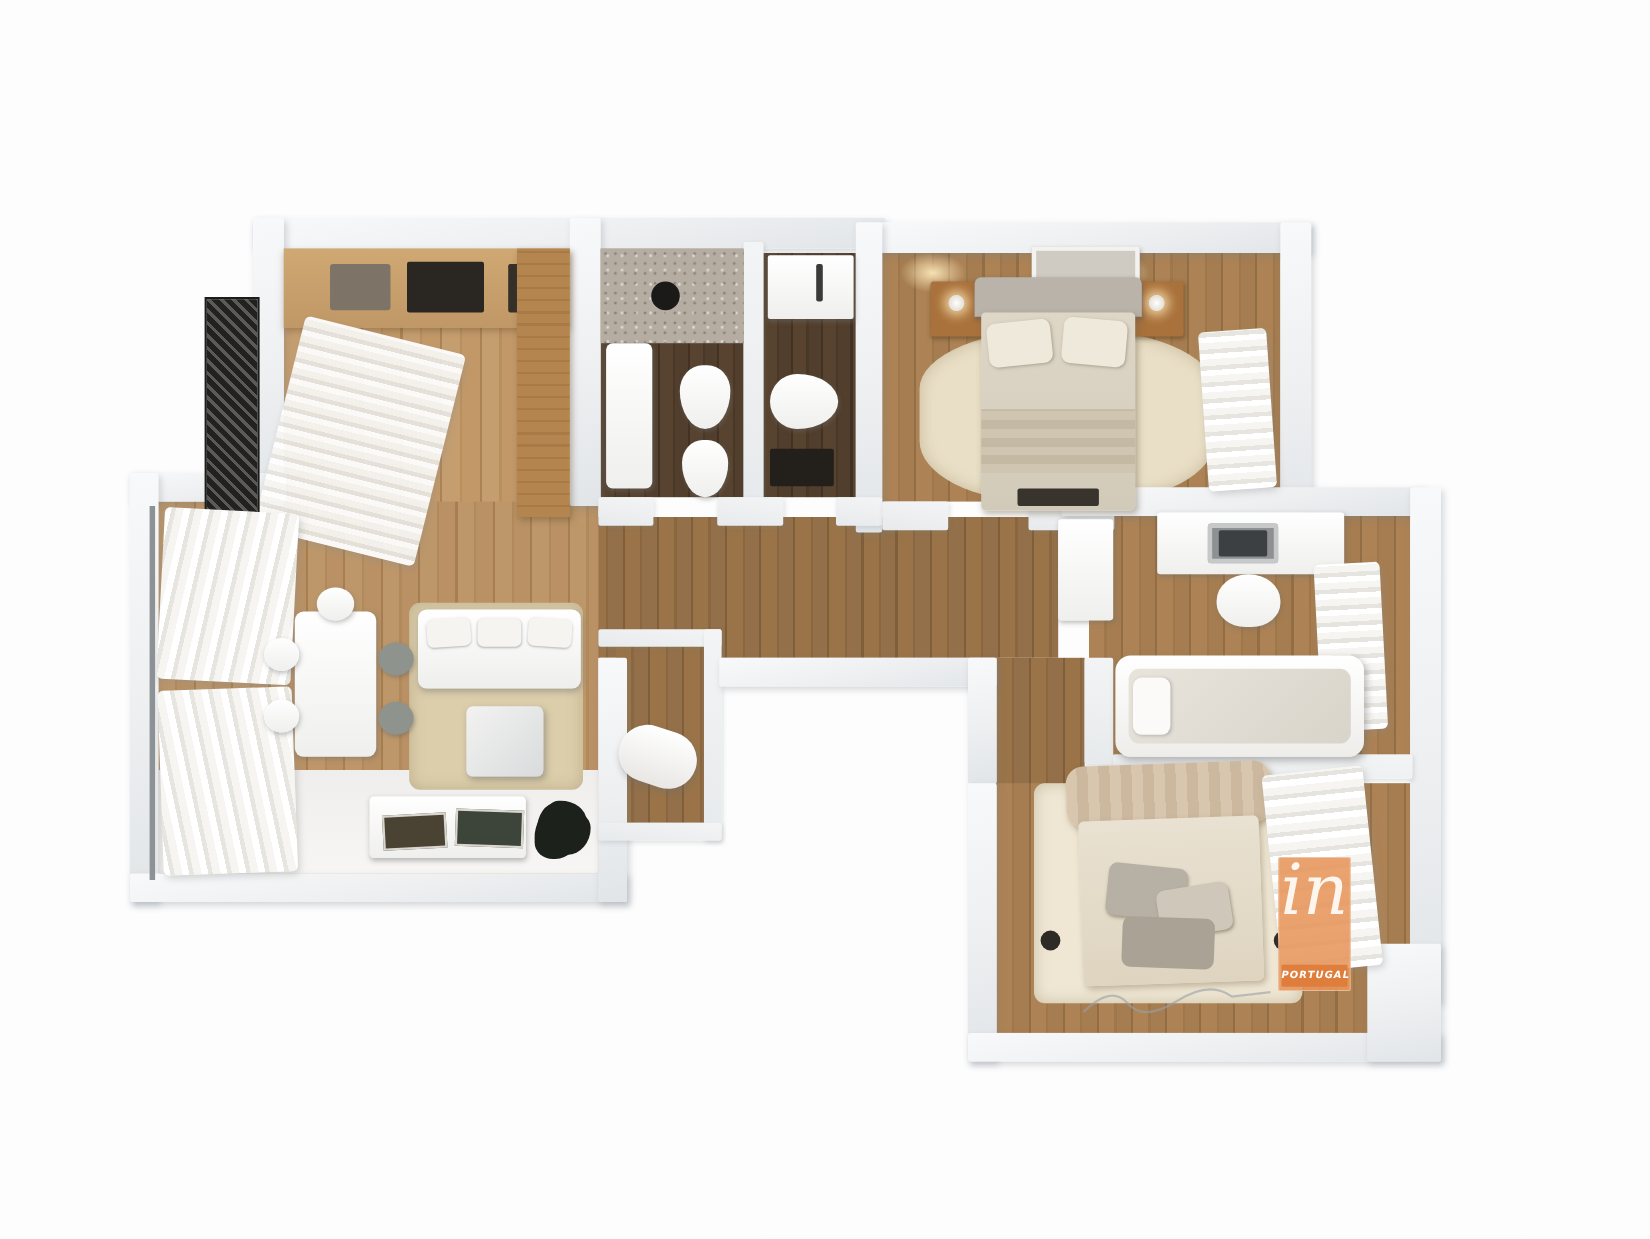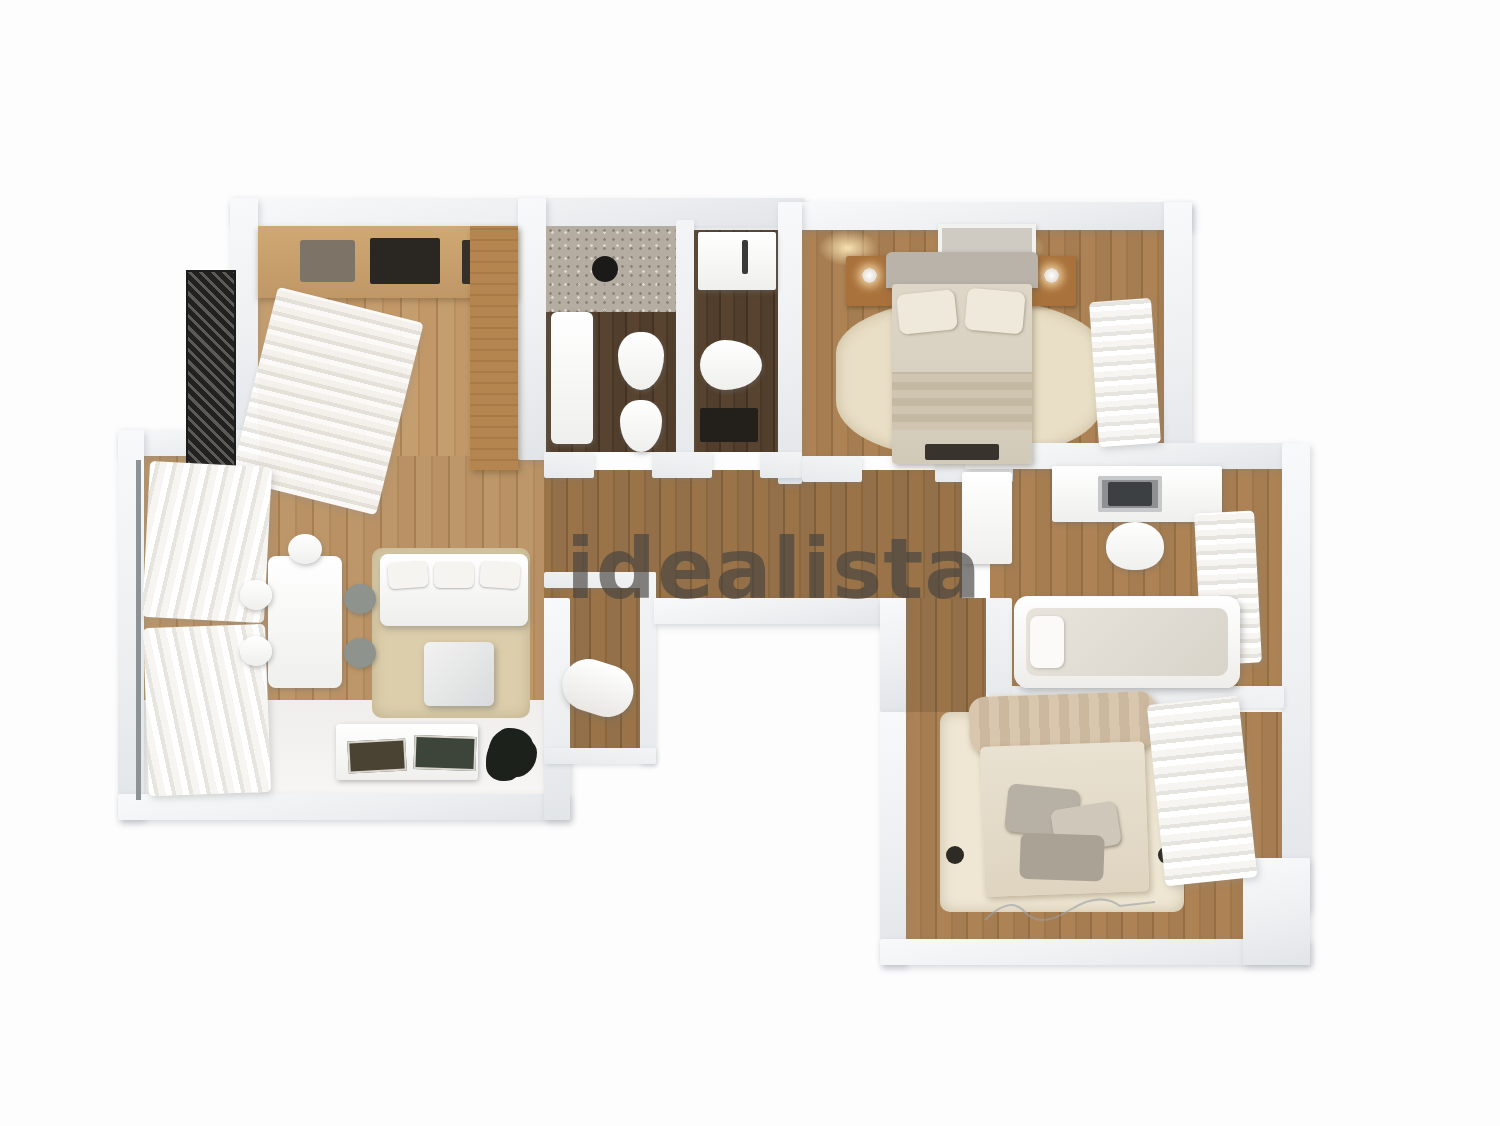--- a/index.html
+++ b/index.html
@@ -170,15 +170,18 @@
     <div style="position:absolute;left:54px;top:8px;width:40px;height:26px;background:#f6f4f0;border-radius:6px;box-shadow:0 1px 2px rgba(120,120,120,.5);"></div>
     <div style="position:absolute;left:100px;top:8px;width:40px;height:26px;background:#f6f4f0;border-radius:6px;transform:rotate(4deg);box-shadow:0 1px 2px rgba(120,120,120,.5);"></div>
   </div>
   <div class="abs" style="left:424px;top:642px;width:70px;height:64px;background:linear-gradient(135deg,#f2f2f1,#d9dbdc);border-radius:6px;box-shadow:2px 3px 6px rgba(110,110,110,.5);"></div>
 
   <div class="wf" style="position:absolute;left:336px;top:724px;width:142px;height:56px;border-radius:4px;"></div>
   <div class="abs" style="left:348px;top:740px;width:54px;height:28px;background:#4a4233;border:2px solid #d9d6d0;transform:rotate(-3deg);"></div>
   <div class="abs" style="left:414px;top:736px;width:58px;height:30px;background:#3d4439;border:2px solid #d9d6d0;transform:rotate(2deg);"></div>
   <div class="abs" style="left:488px;top:730px;width:46px;height:48px;background:#1d211b;border-radius:40% 60% 55% 45%/55% 45% 60% 40%;box-shadow:6px 2px 0 -3px #1d211b,-5px 6px 0 -3px #1d211b,2px -5px 0 -3px #1d211b;"></div>
 
-  <div class="wm-center">idealista</div>
+  <div class="wm-box">
+    <div class="wm-in">in</div>
+    <div class="wm-strip">PORTUGAL</div>
+  </div>
 
 </div>
 
 </body></html>

